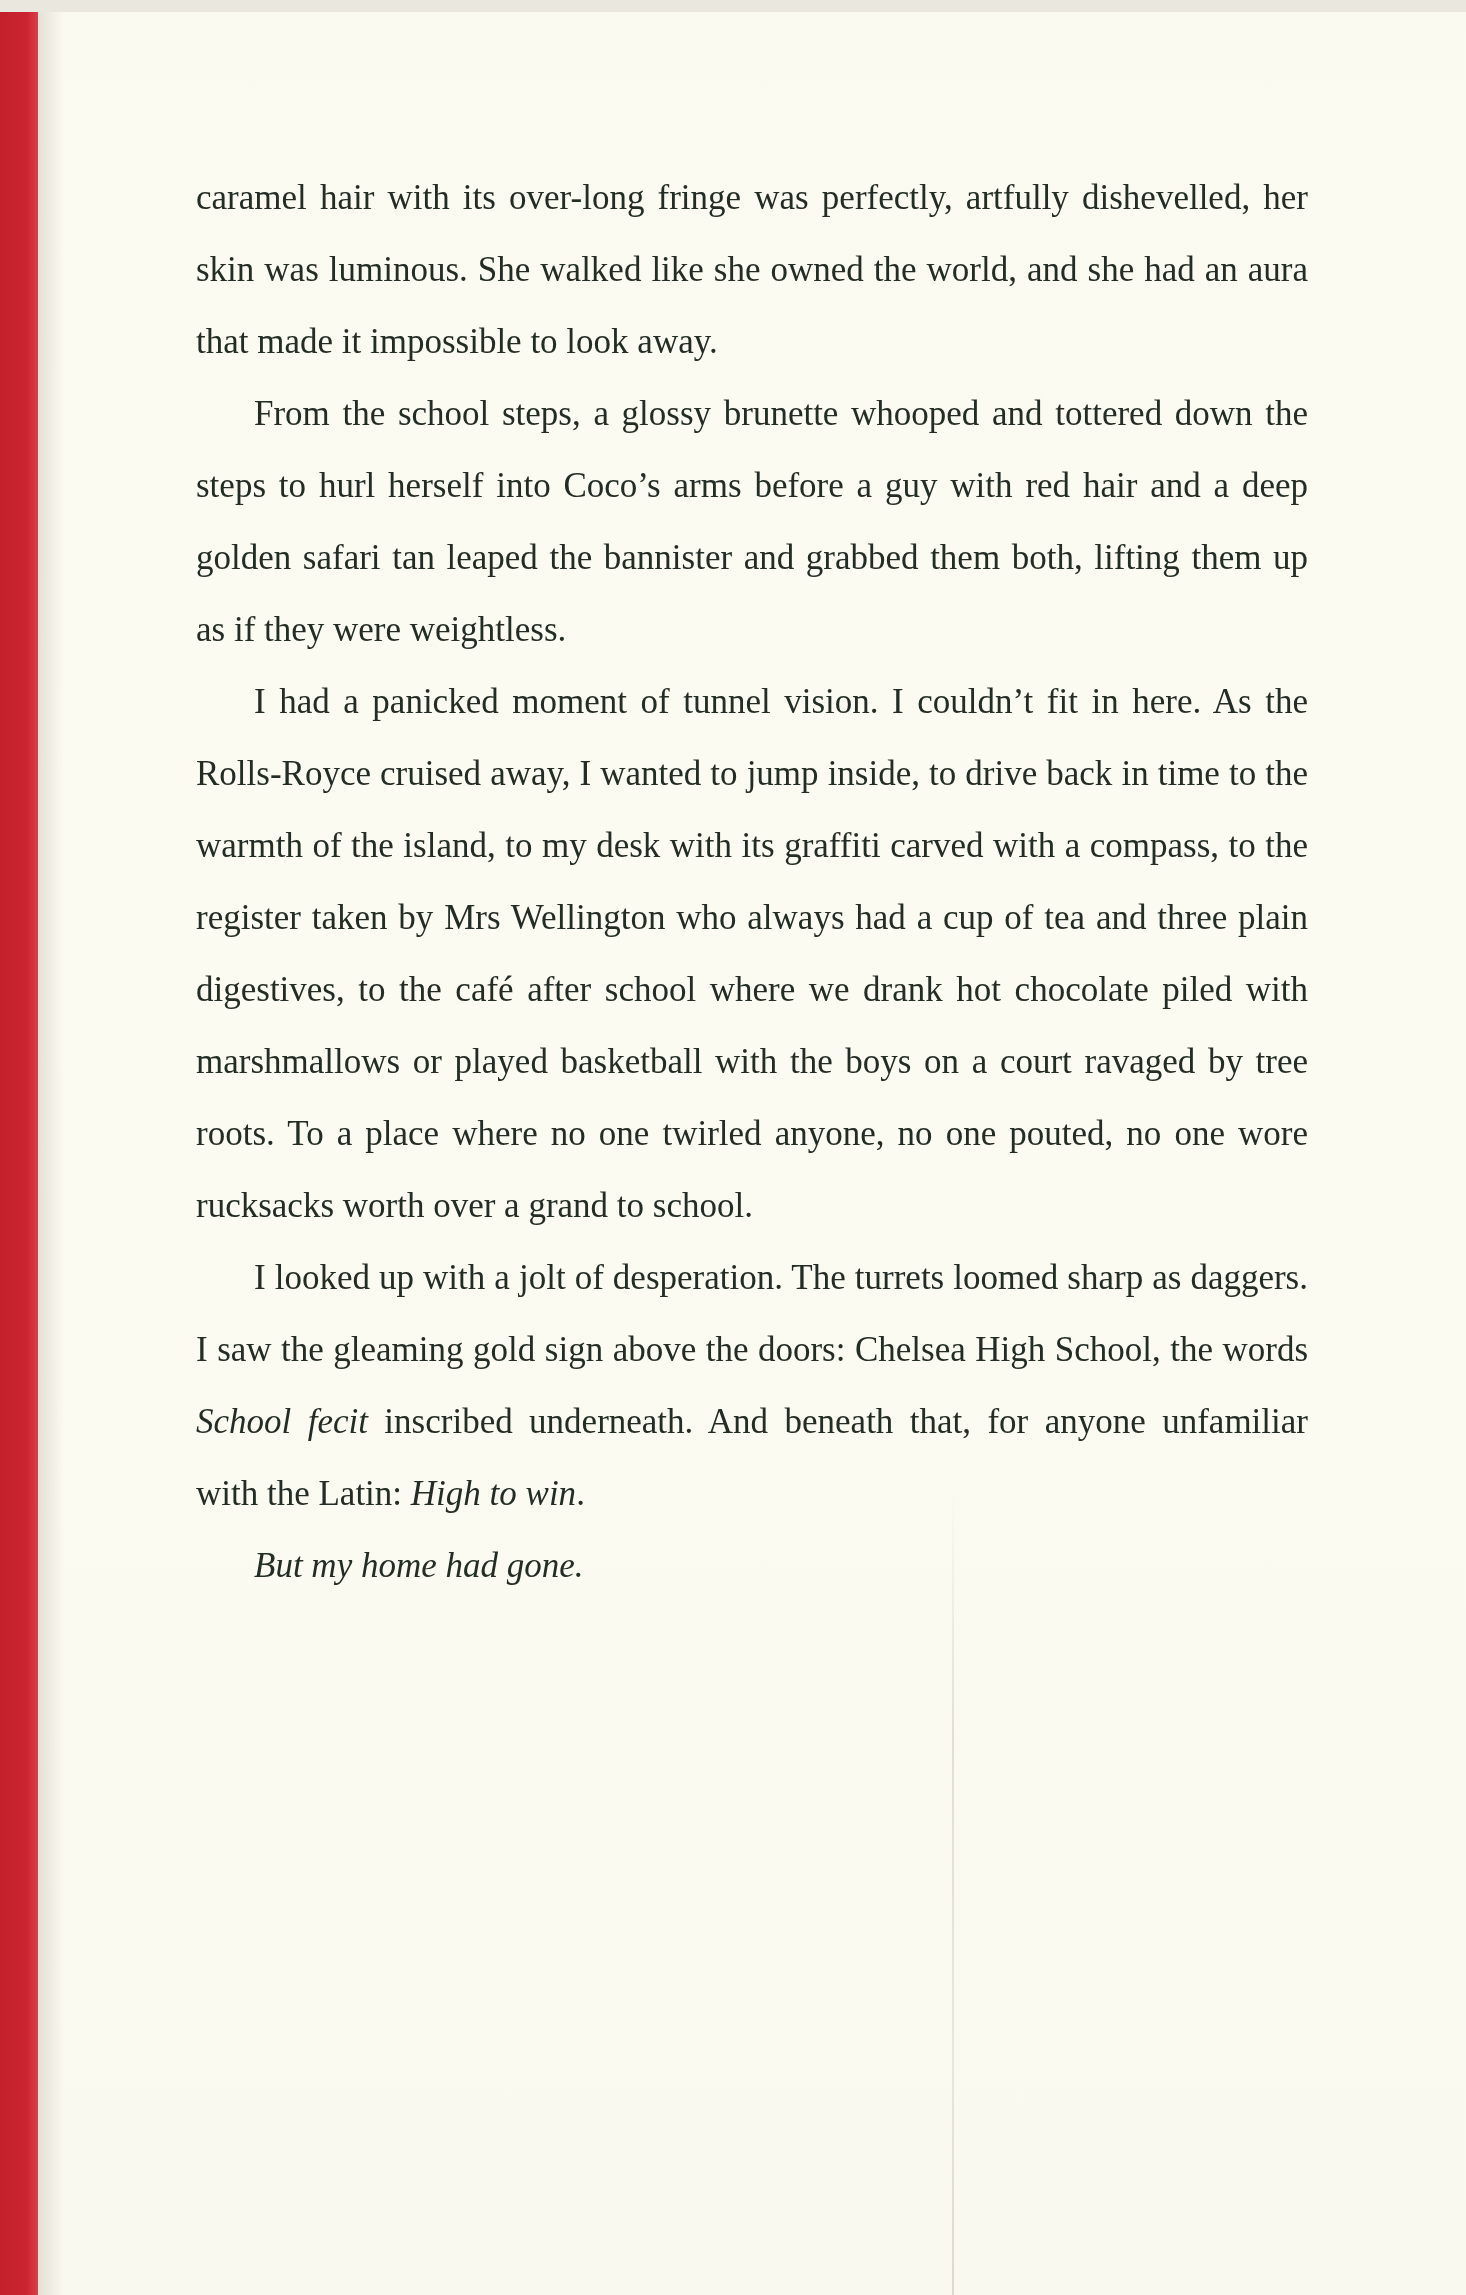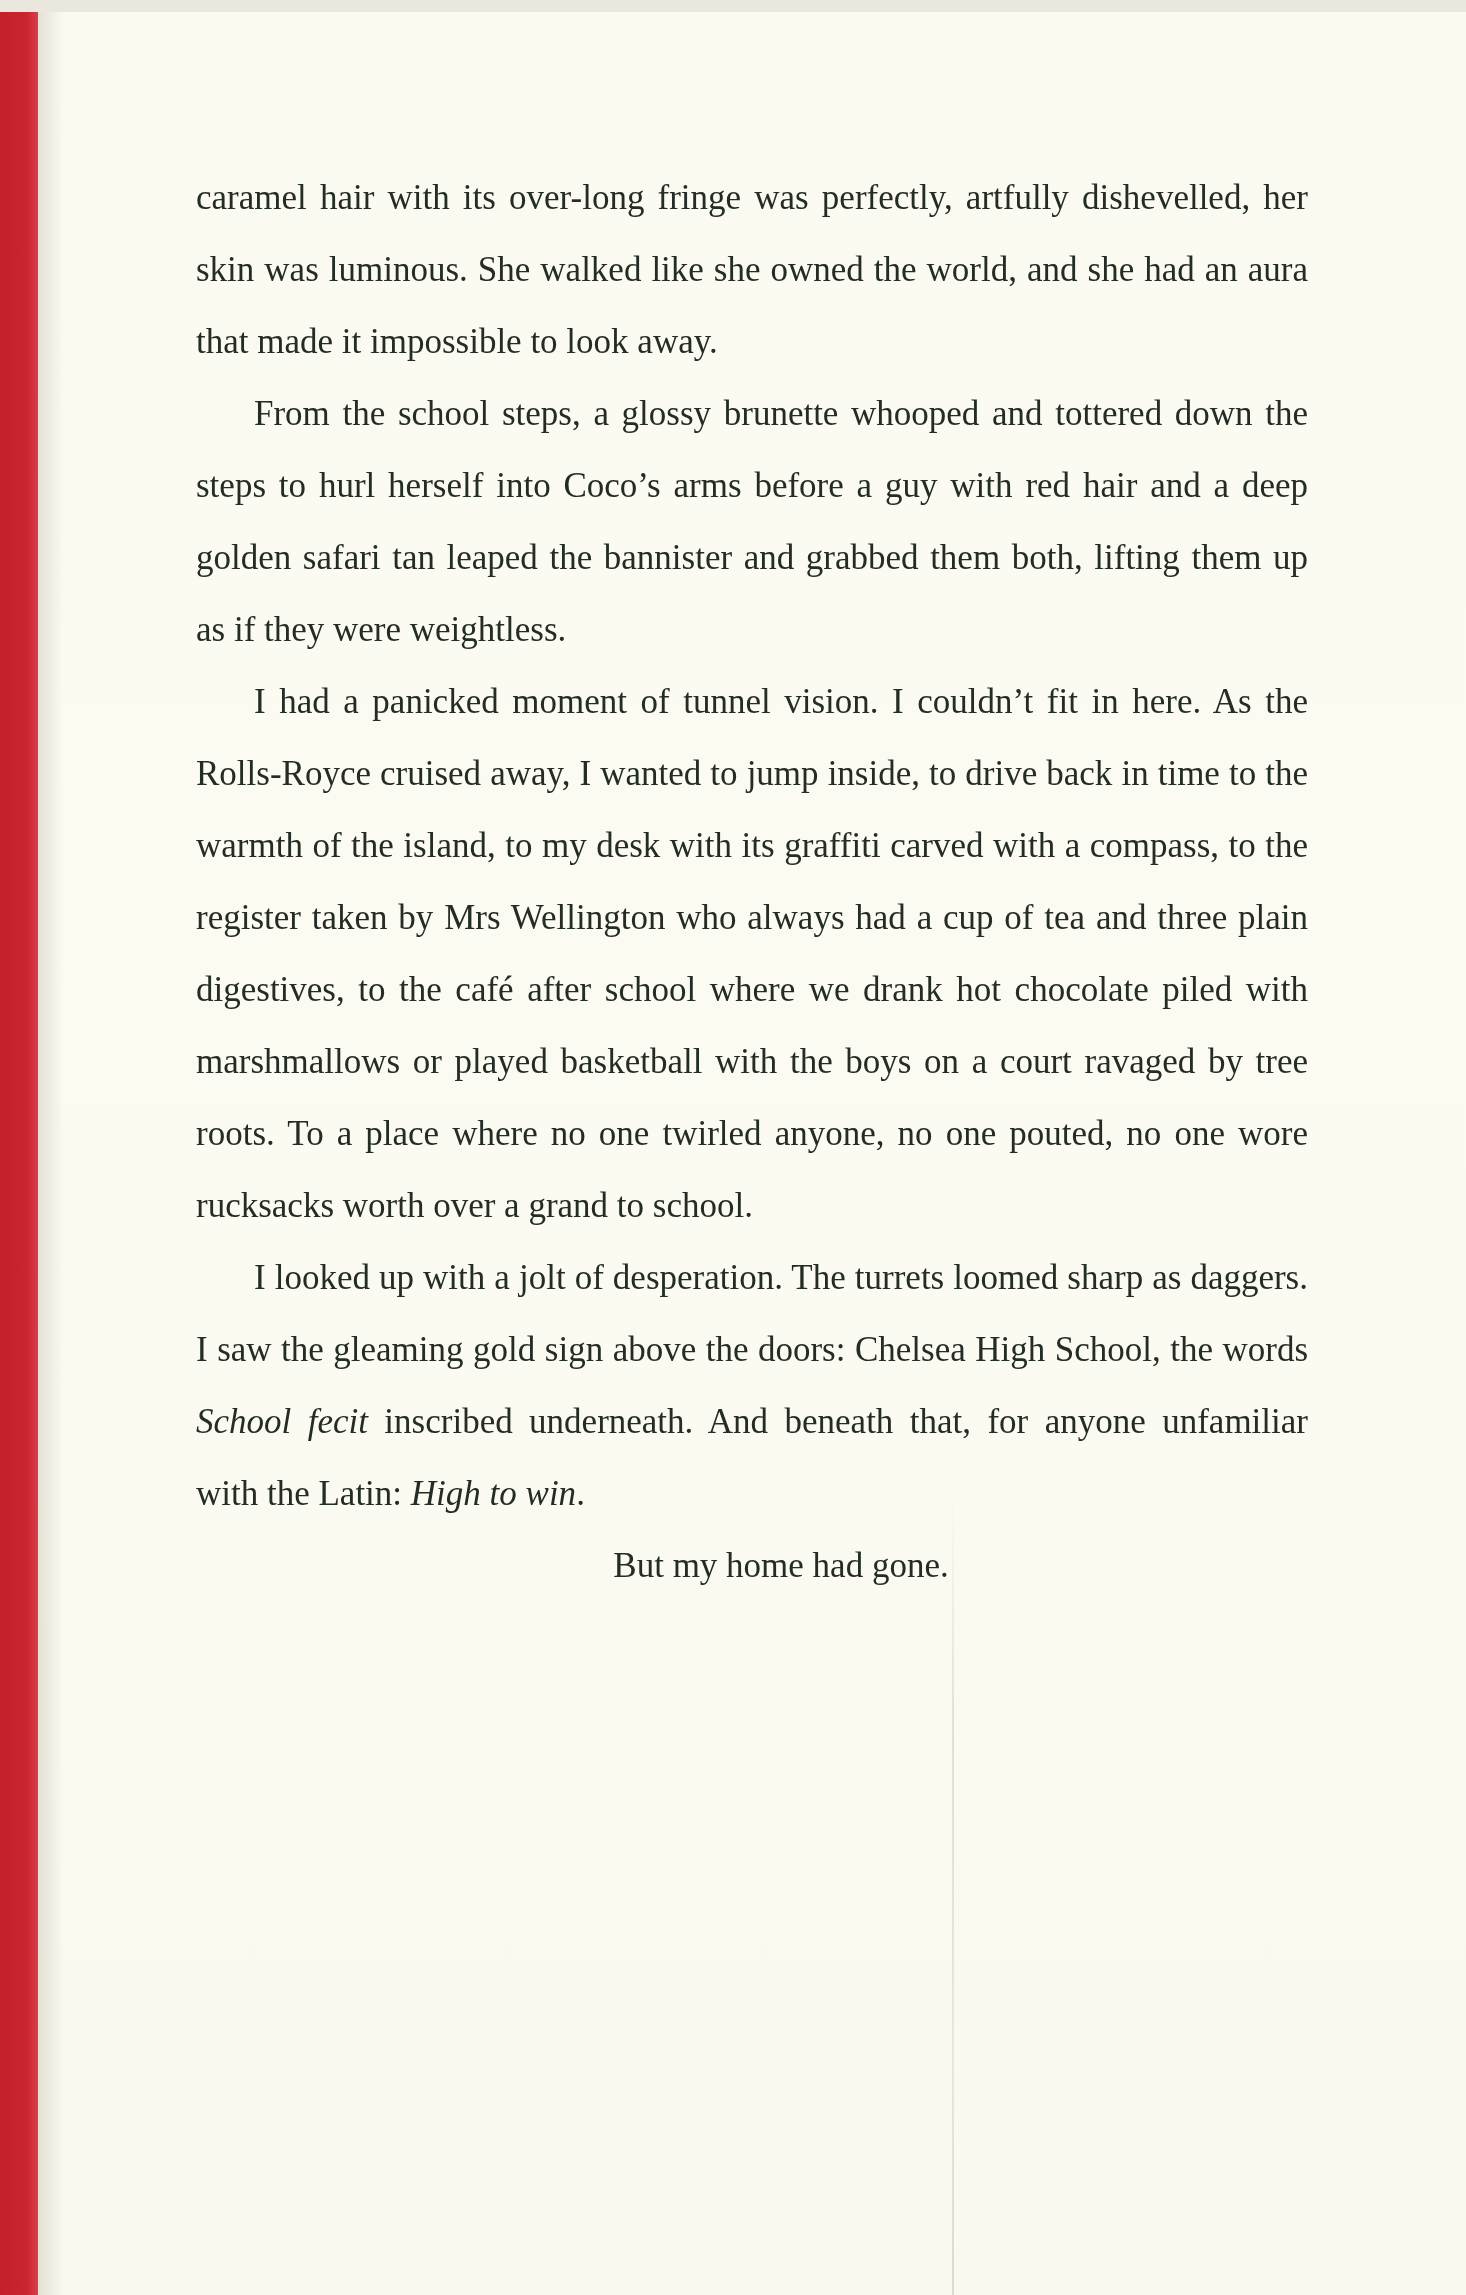--- a/index.html
+++ b/index.html
@@ -53,21 +53,22 @@
     text-align: justify;
   }
   .text-block p {
     margin: 0;
     padding: 0;
   }
   .text-block p.indent {
     text-indent: 58px;
   }
   .text-block p:last-child {
-    text-align: center;
+    text-align: left;
+    font-style: italic;
   }
   .run-italic {
     font-style: italic;
   }
 </style>
 </head>
 <body>
 
 <div class="scan-page">
 

